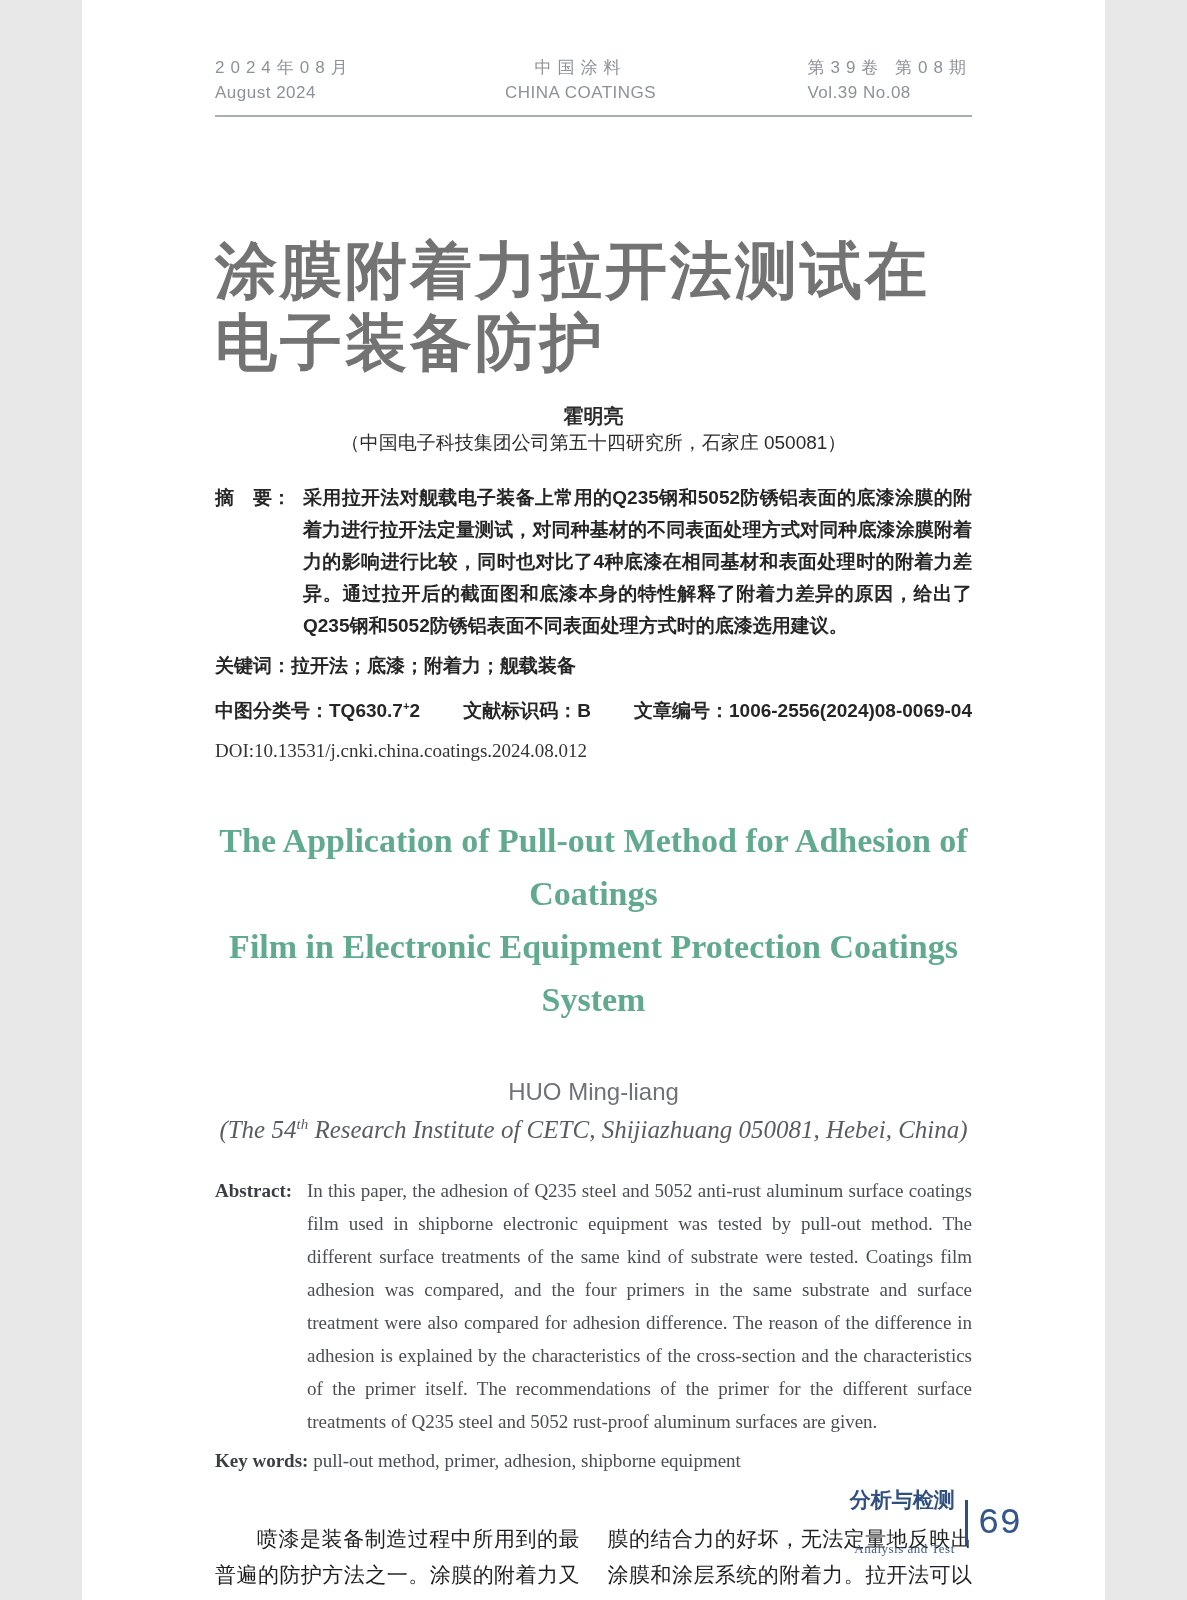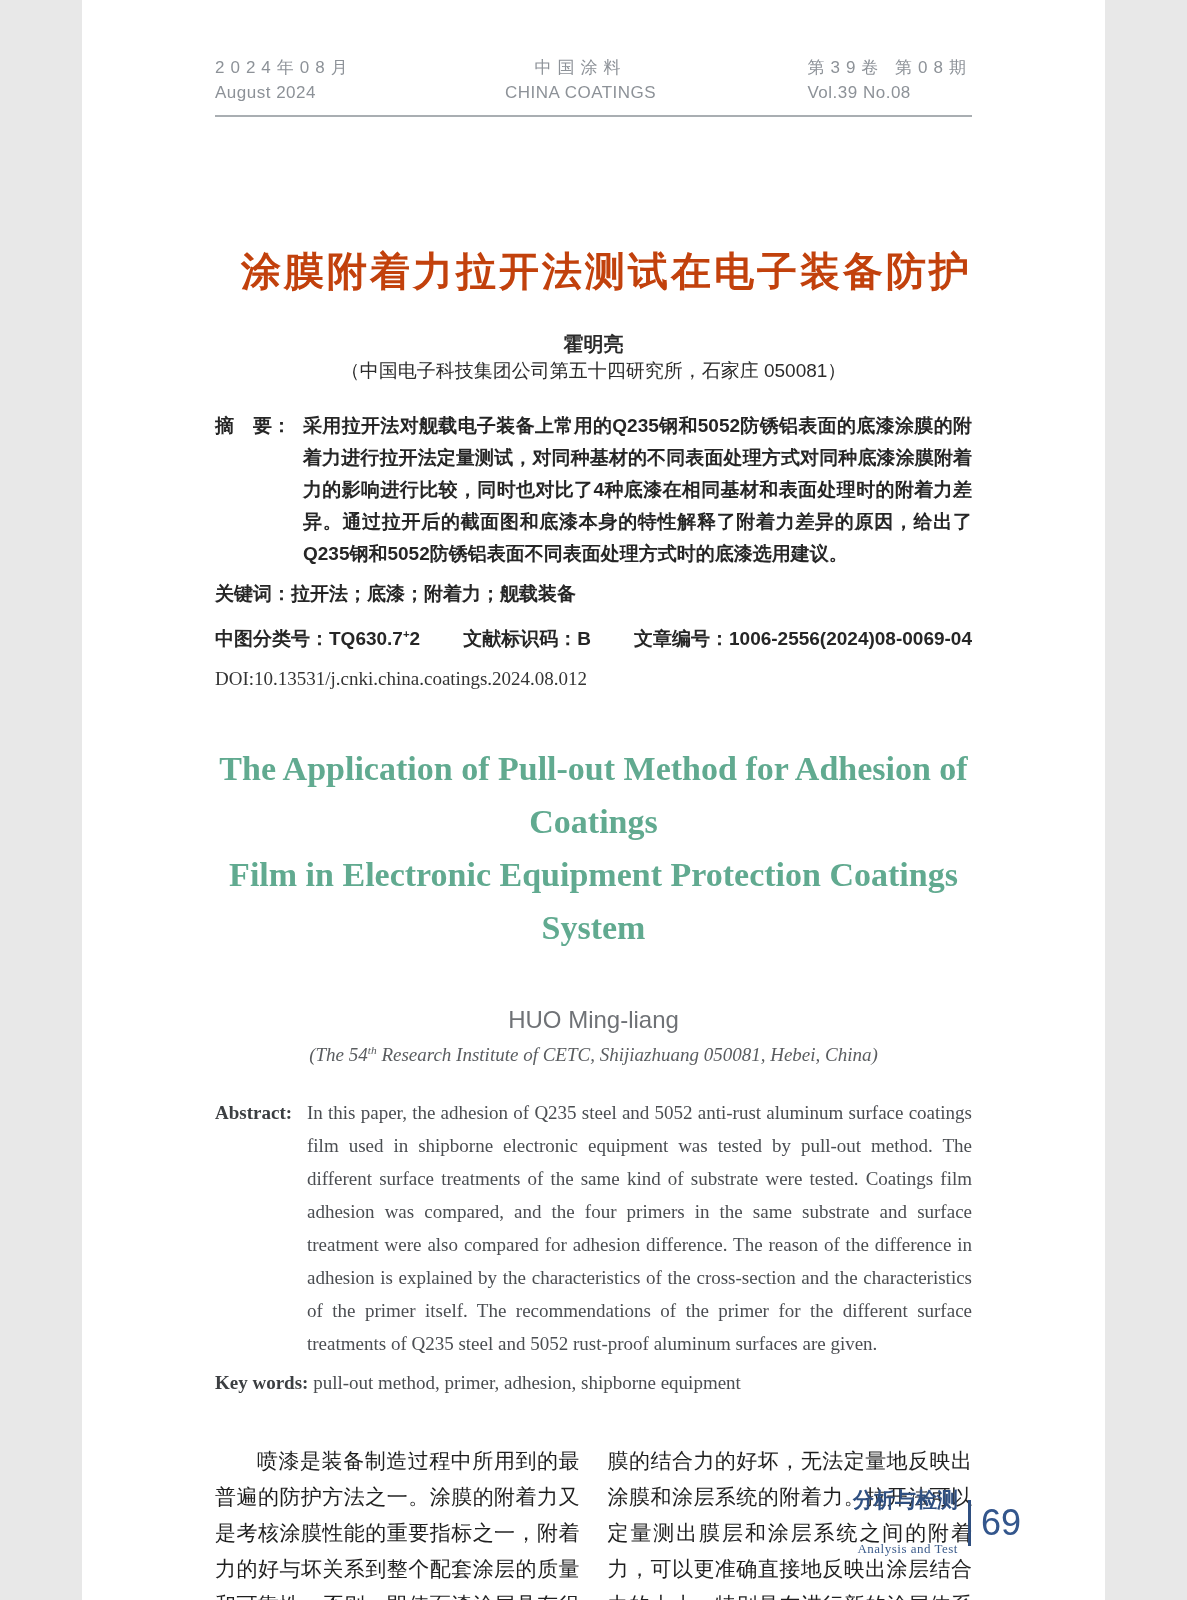--- a/index.html
+++ b/index.html
@@ -25,26 +25,26 @@
   }
   .runhead .cell-l { text-align:left; }
   .runhead .cell-c { text-align:center; }
   .runhead .cell-r { text-align:left; }
   .runhead .cn { letter-spacing:6px; }
   .runhead .en { letter-spacing:0.5px; }
 
   
   .title-cn {
     margin-top:118px;
-    text-align:right;
+    text-align:left;
     font-family:"Liberation Sans", sans-serif;
     font-weight:700;
-    font-size:40px; line-height:72px;
+    font-size:62px; line-height:72px;
     letter-spacing:3px;
-    color:#c2410c;
+    color:#737373;
   }
   .author-cn {
     margin-top:24px; text-align:center;
     font-family:"Liberation Sans", sans-serif;
     font-weight:700; font-size:20px; color:#2b2b2b;
   }
   .affil-cn {
     margin-top:0; text-align:center;
     font-family:"Liberation Sans", sans-serif;
     font-size:19px; color:#2b2b2b;
@@ -87,21 +87,21 @@
     color:#61aa90;
   }
   .author-en {
     margin-top:52px; text-align:center;
     font-family:"Liberation Sans", sans-serif;
     font-size:24px; color:#6f7276;
   }
   .affil-en {
     margin-top:10px; text-align:center;
     font-family:"Liberation Serif", serif;
-    font-style:italic; font-size:19px; color:#5a5d60;
+    font-style:italic; font-size:25px; color:#5a5d60;
   }
 
   
   .abs-en {
     margin-top:30px;
     padding-left:92px;
     font-family:"Liberation Serif", serif;
     font-size:19px; line-height:33px; color:#4b4e52;
   }
   .abs-en .lbl { font-weight:700; color:#3c3f42; }
@@ -141,21 +141,21 @@
   .col-name .cn {
     font-family:"Liberation Sans", sans-serif;
     font-weight:700; font-size:21px; line-height:24px; color:#2f4f80;
   }
   .col-name .en {
     font-family:"Liberation Serif", serif;
     font-size:13px; line-height:18px; color:#3c5c8c; letter-spacing:0.5px;margin-top:28px;
   }
   .footer-bar { width:3px; height:46px; background:#2f4f80; margin-right:10px; }
   .page-num {
-    font-family:Liberation Sans, sans-serif;
+    font-family:Liberation Mono, monospace;
     font-size:36px; color:#33568c;
   }
 </style>
 </head>
 <body>
 
 <div class="page">
   <div class="content">
 
     <div class="runhead">

